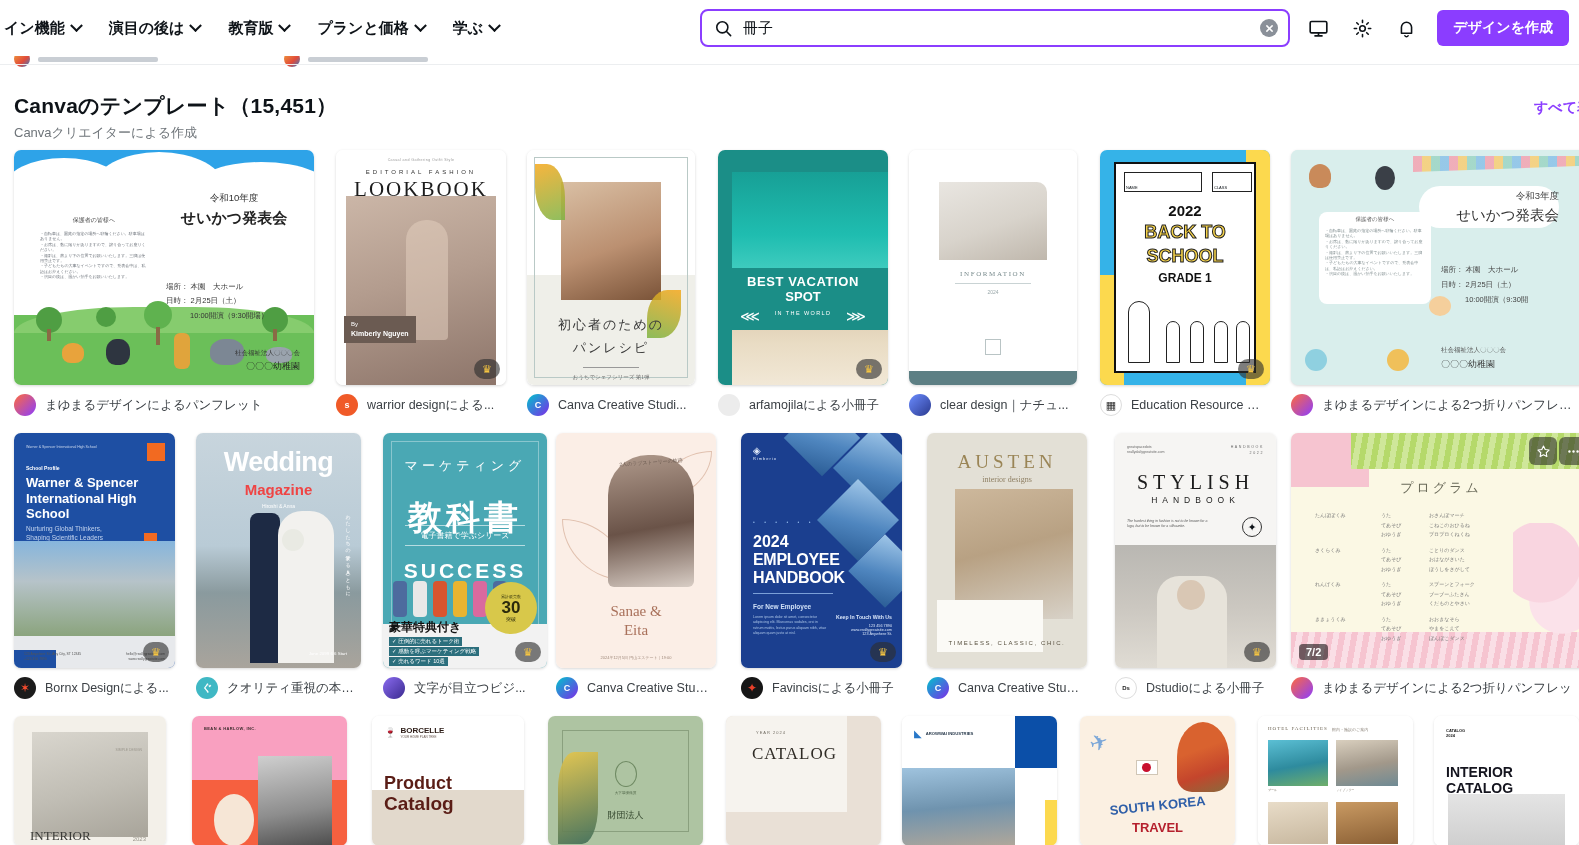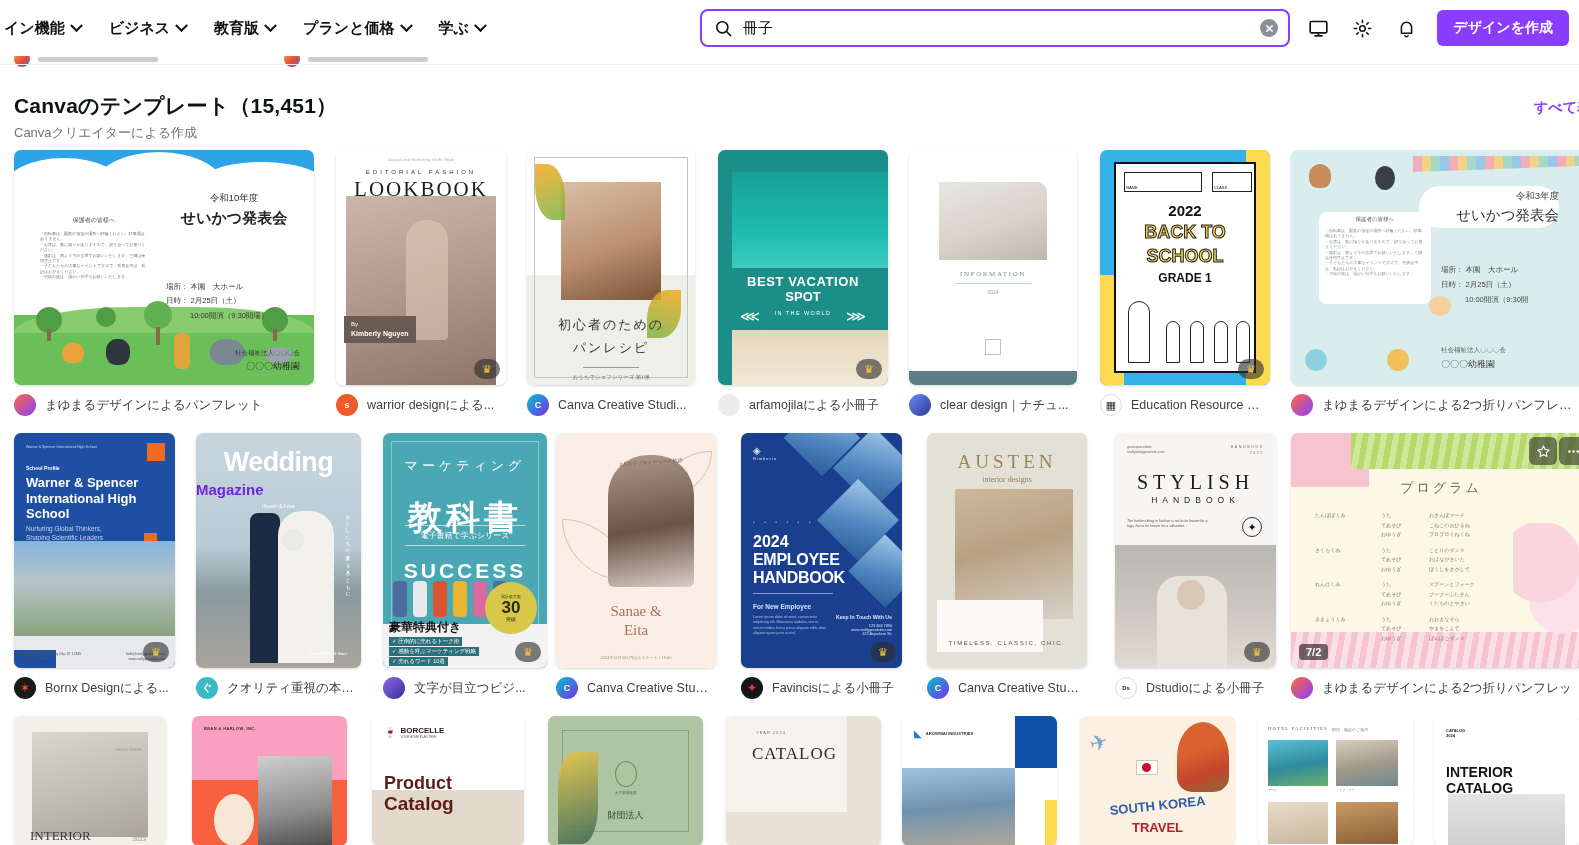--- a/index.html
+++ b/index.html
@@ -264,21 +264,21 @@
 </head>
 <body>
 
 <div class="header">
   <nav class="nav">
     <div class="nav-item">
       <span>イン機能</span>
       <i class="chev"></i>
     </div>
     <div class="nav-item">
-      <span>ビジネス</span>
+      <span>演目の後は</span>
       <i class="chev"></i>
     </div>
     <div class="nav-item">
       <span>教育版</span>
       <i class="chev"></i>
     </div>
     <div class="nav-item">
       <span>プランと価格</span>
       <i class="chev"></i>
     </div>
@@ -601,21 +601,21 @@
         <div class="av" style="background:#1b1b1b;color:#ff4d2e;font-size:12px;">✶</div>
         <div class="cap-txt" style="max-width:124px;">Bornx Designによる...</div>
       </div>
     </div>
 
     <div class="cell" style="left:196px; top:0; width:165px;">
       <div class="thumb" style="width:165px;height:235px;">
         <div class="fill">
           <div class="wm-bg"></div>
           <div style="position:absolute;left:0;right:0;top:14px;text-align:center;font-size:27px;font-weight:700;color:#fff;letter-spacing:-.6px;">Wedding</div>
-          <div style="position:absolute;left:0;right:0;top:48px;text-align:left;font-size:15px;font-weight:700;color:#6d28d9;">Magazine</div>
+          <div style="position:absolute;left:0;right:0;top:48px;text-align:center;font-size:15px;font-weight:700;color:#ef4444;">Magazine</div>
           <div style="position:absolute;left:0;right:0;top:70px;text-align:center;font-size:5px;color:#fff;">Hiroshi &amp; Anna</div>
           <div style="position:absolute;left:54px;top:80px;width:30px;height:150px;background:#1d2a44;border-radius:8px 8px 0 0;"></div>
           <div style="position:absolute;left:82px;top:78px;width:56px;height:152px;background:#f2f1ee;border-radius:24px 24px 0 0;"></div>
           <div style="position:absolute;left:86px;top:96px;width:22px;height:22px;background:#e9eae3;border-radius:50%;"></div>
           <div style="position:absolute;right:10px;top:78px;writing-mode:vertical-rl;font-size:5px;color:#fff;letter-spacing:1px;">わたしたちの愛する人々とともに</div>
           <div style="position:absolute;right:14px;bottom:10px;font-size:4.4px;color:#fff;text-align:center;line-height:1.5;">June 2099 6 6 Start</div>
         </div>
       </div>
       <div class="caption">
         <div class="av" style="background:#3fb8c4;color:#fff;font-size:10px;">ぐ</div>

